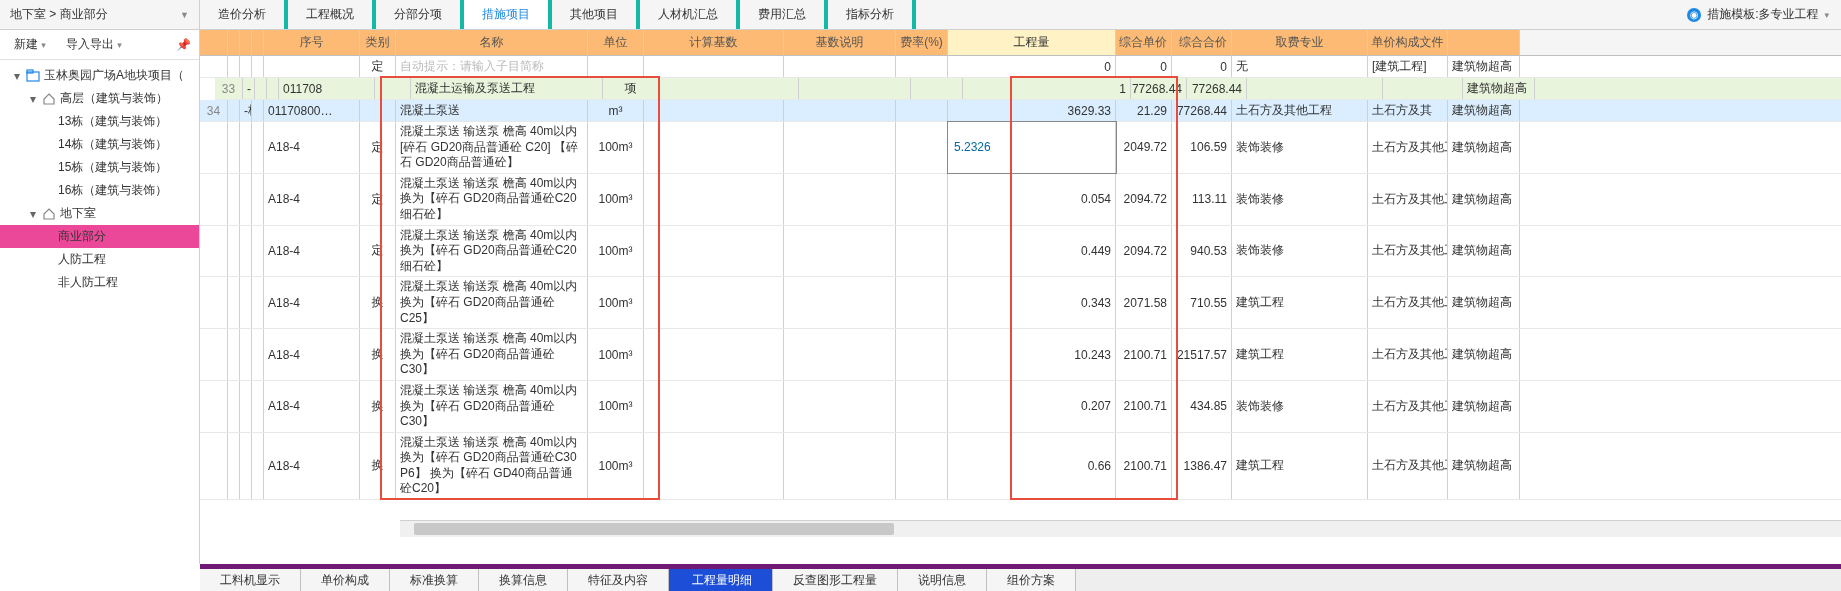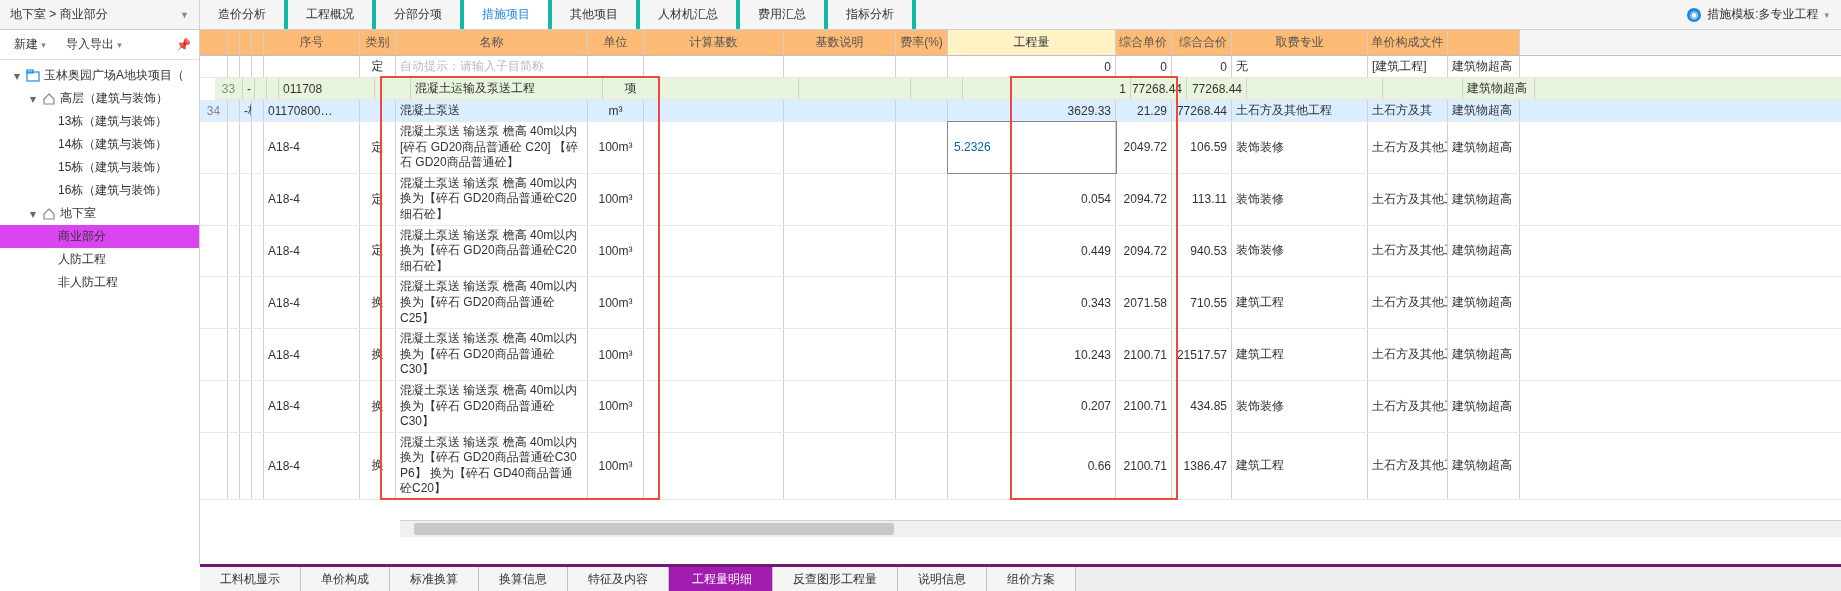--- a/index.html
+++ b/index.html
@@ -11,21 +11,21 @@
 .tab.active { color: #1e88e5; background: #fff; }
 .right-info { padding: 0 12px; display: flex; align-items: center; gap: 6px; color: #333; }
 .right-info .dot { width: 14px; height: 14px; border-radius: 50%; background: #1e88e5; color: #fff; display: inline-flex; align-items: center; justify-content: center; font-size: 10px; }
 .main { display: flex; height: 534px; }
 .left-panel { width: 200px; border-right: 1px solid #d0d0d0; display: flex; flex-direction: column; }
 .left-toolbar { height: 30px; display: flex; align-items: center; padding: 0 8px; gap: 8px; border-bottom: 1px solid #e0e0e0; }
 .left-toolbar .btn { padding: 2px 6px; cursor: pointer; }
 .pin { margin-left: auto; color: #1e88e5; }
 .tree { flex: 1; overflow: auto; padding: 4px 0; }
 .tree-item { padding: 3px 8px 3px 12px; display: flex; align-items: center; gap: 4px; cursor: pointer; white-space: nowrap; }
-.tree-item.sel { background: #d946ef; }
+.tree-item.sel { background: #ec4899; }
 .tree-item .tri { width: 10px; display: inline-block; text-align: center; color: #666; }
 .tree-item .ic { width: 14px; height: 14px; display: inline-flex; align-items: center; justify-content: center; }
 .indent1 { padding-left: 28px; }
 .indent2 { padding-left: 44px; }
 .grid-wrap { flex: 1; overflow: hidden; position: relative; }
 .grid { display: block; }
 .hdr { display: flex; background: #f5f5f5; border-bottom: 1px solid #c0c0c0; height: 26px; }
 .cell, .hc { border-right: 1px solid #d0d0d0; padding: 0 4px; display: flex; align-items: center; overflow: hidden; white-space: nowrap; }
 .hc { justify-content: center; background: #fdba74; color: #555; }
 .row { display: flex; border-bottom: 1px solid #e8e8e8; min-height: 22px; }
@@ -48,23 +48,23 @@
 .c-unit-price { width: 56px; justify-content: flex-end; }
 .c-total { width: 60px; justify-content: flex-end; }
 .c-fee-major { width: 136px; }
 .c-file { width: 80px; }
 .c-extra { width: 72px; }
 .hc.c-qty { background: #fff3c6; color: #333; font-weight: 500; justify-content: center; }
 .name-text { white-space: normal; line-height: 1.3; padding: 2px 0; }
 .edit-cell { background: #fff; outline: 1px solid #888; justify-content: flex-start; padding-left: 6px; color: #0369a1; }
 .placeholder-text { color: #bbb; }
 .redbox { position: absolute; border: 2px solid #e74c3c; pointer-events: none; z-index: 50; }
-.bottom-tabs { position: absolute; bottom: 0; left: 200px; right: 0; height: 27px; display: flex; background: #eee; border-top: 3px solid #701a75; }
+.bottom-tabs { position: absolute; bottom: 0; left: 200px; right: 0; height: 27px; display: flex; background: #eee; border-top: 5px solid #701a75; }
 .btab { padding: 0 20px; display: flex; align-items: center; border-right: 1px solid #c0c0c0; background: #f5f5f5; cursor: pointer; }
-.btab.active { background: #a21caf; color: #fff; padding-left: 23px; }
+.btab.active { background: #1d4ed8; color: #fff; padding-left: 23px; }
 .scroll-h { position: absolute; bottom: 27px; left: 200px; right: 0; height: 17px; background: #f0f0f0; border-top: 1px solid #d0d0d0; }
 .scroll-h .thumb { position: absolute; left: 14px; top: 2px; height: 12px; width: 480px; background: #c8c8c8; border-radius: 2px; }
 .droparrow { font-size: 9px; color: #888; }
 svg { display: block; }
 </style>
 </head>
 <body>
 
 <div class="top-bar">
   <div class="breadcrumb">

